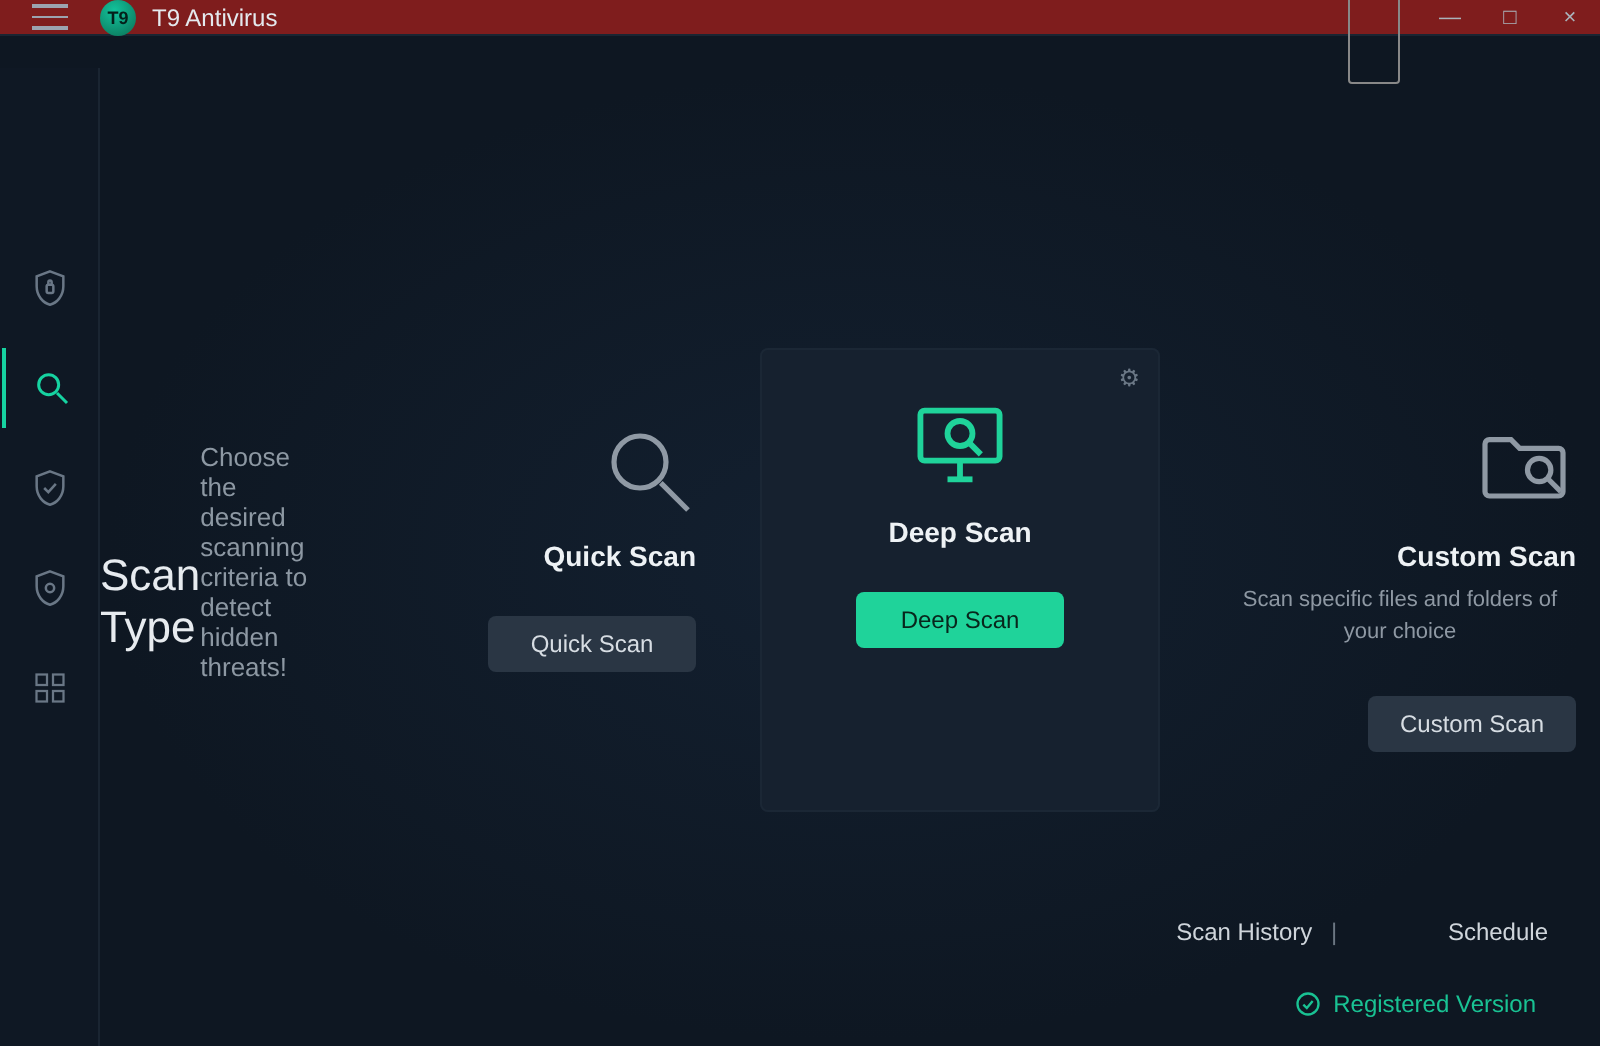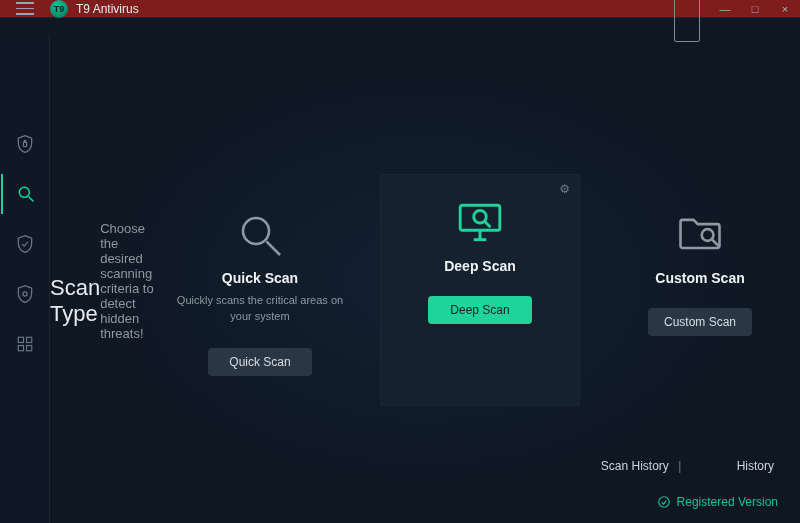--- a/index.html
+++ b/index.html
@@ -98,30 +98,30 @@
   .card-btn {
     margin-top: 22px;
     min-width: 104px; height: 28px;
     border: none; border-radius: 4px;
     font-size: 12px; cursor: pointer;
     background: #2a3644; color: #d7dde3;
   }
   .card-btn.primary {
     background: #1fd39a; color: #08261c;
   }
-  .card:first-child, .card:last-child { padding-top: 34px; }
+  .card:first-child, .card:last-child { padding-top: 34px; align-items: flex-end; }
   
   .footer-links {
     position: absolute; right: 26px; bottom: 50px;
     font-size: 12px; color: #cfd5db;
   }
   .footer-links span { cursor: pointer; margin-left: 46px; }
   .footer-links .sep { margin: 0 6px; color: #6b7682; cursor: default;}
   .registered {
-    position: absolute; right: 22px; bottom: 14px;
+    position: absolute; right: 32px; bottom: 14px;
     font-size: 12px; color: #19c293; display:flex; align-items:center; gap:6px;
   }
   .registered svg { width:14px; height:14px; }
 </style>
 </head>
 <body>
 
 <div class="titlebar">
   <div class="hamburger">
     <span></span>
@@ -183,21 +183,20 @@
   <div class="cards-row">
 
     <div class="card">
       <div class="card-icon">
         <svg width="48" height="48" viewBox="0 0 24 24" fill="none" stroke="currentColor" stroke-width="1.3">
           <circle cx="10" cy="10" r="6.5"></circle>
             <line x1="15.2" y1="15.2" x2="22" y2="22"></line>
         </svg>
       </div>
       <div class="card-title">Quick Scan</div>
-      <div class="card-desc">Quickly scans the critical areas on your system</div>
       <button class="card-btn">Quick Scan</button>
     </div>
 
     <div class="card featured">
       <div class="gear">⚙</div>
       <div class="card-icon" style="color:#1fd39a">
         <svg width="50" height="50" viewBox="0 0 24 24" fill="none" stroke="currentColor" stroke-width="1.4">
           <rect x="2.5" y="3.5" width="19" height="12" rx="1"></rect>
           <line x1="9" y1="20" x2="15" y2="20"></line>
             <line x1="12" y1="15.5" x2="12" y2="20"></line>
@@ -211,29 +210,30 @@
 
     <div class="card">
       <div class="card-icon">
         <svg width="52" height="52" viewBox="0 0 24 24" fill="none" stroke="currentColor" stroke-width="1.2">
           <path d="M3 6 a1 1 0 0 1 1-1 h5 l2 2 h9 a1 1 0 0 1 1 1 v9 a1 1 0 0 1-1 1 H4 a1 1 0 0 1-1-1 Z"></path>
           <circle cx="15.5" cy="12" r="2.7"></circle>
             <line x1="17.7" y1="14.2" x2="20.5" y2="17"></line>
         </svg>
       </div>
       <div class="card-title">Custom Scan</div>
+      <div class="card-desc">Scan specific files and folders of your choice</div>
       <button class="card-btn">Custom Scan</button>
     </div>
 
   </div>
 
   <div class="footer-links">
     <span>Scan History</span>
     <span class="sep">|</span>
-    <span>History</span>
+    <span>Schedule</span>
   </div>
 
   <div class="registered">
     <svg viewBox="0 0 24 24" fill="none" stroke="#19c293" stroke-width="2">
       <circle cx="12" cy="12" r="9"></circle>
         <path d="M8 12.5 L11 15.5 L16 9.5"></path>
     </svg>
     <span>Registered Version</span>
   </div>
 </div>

